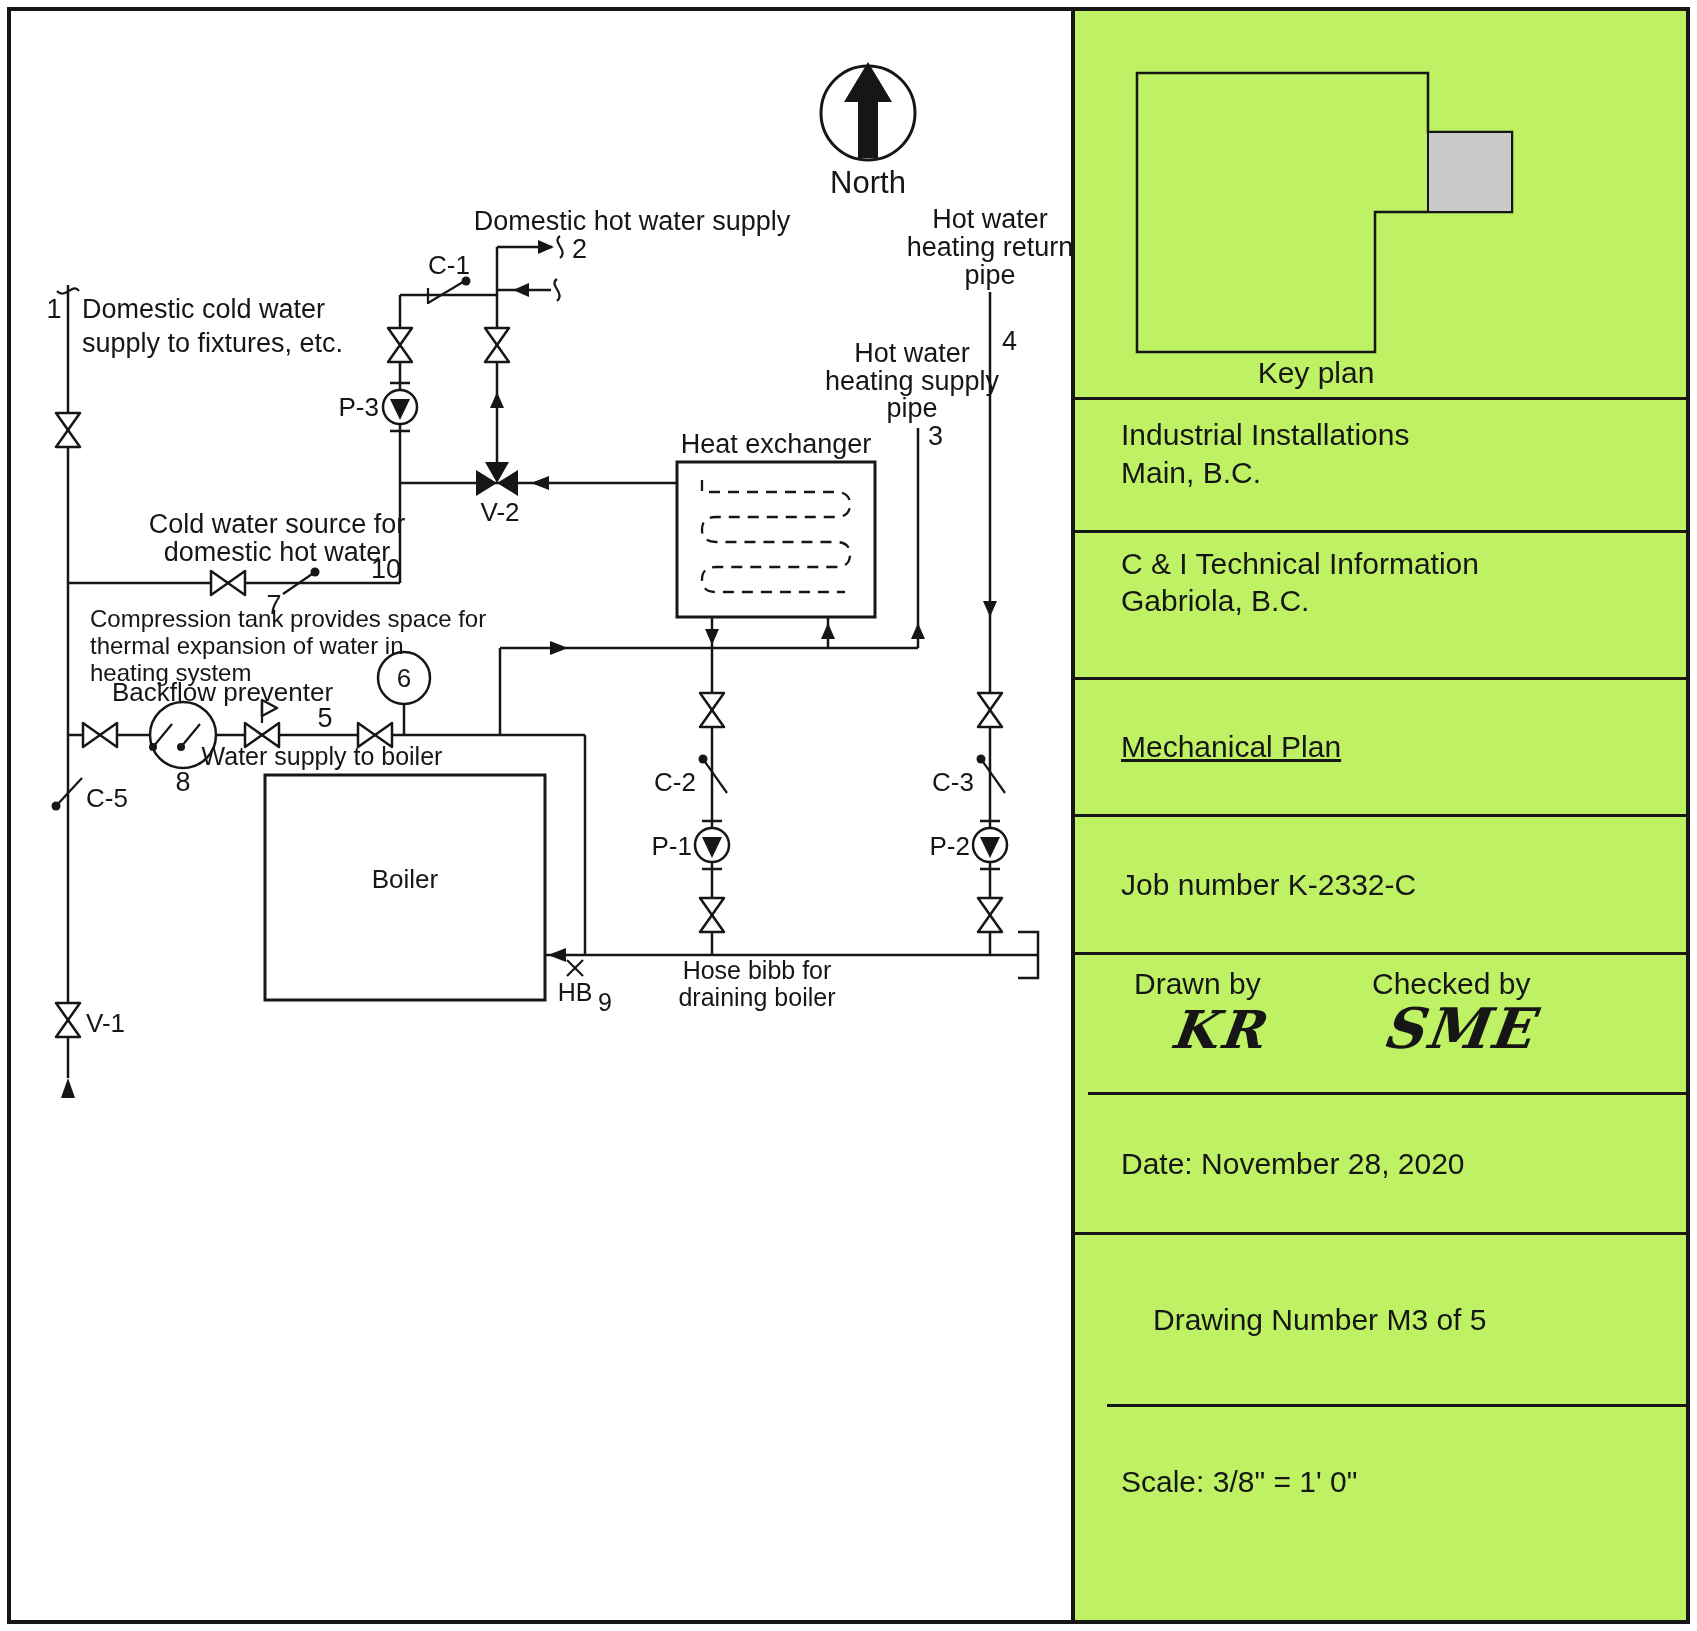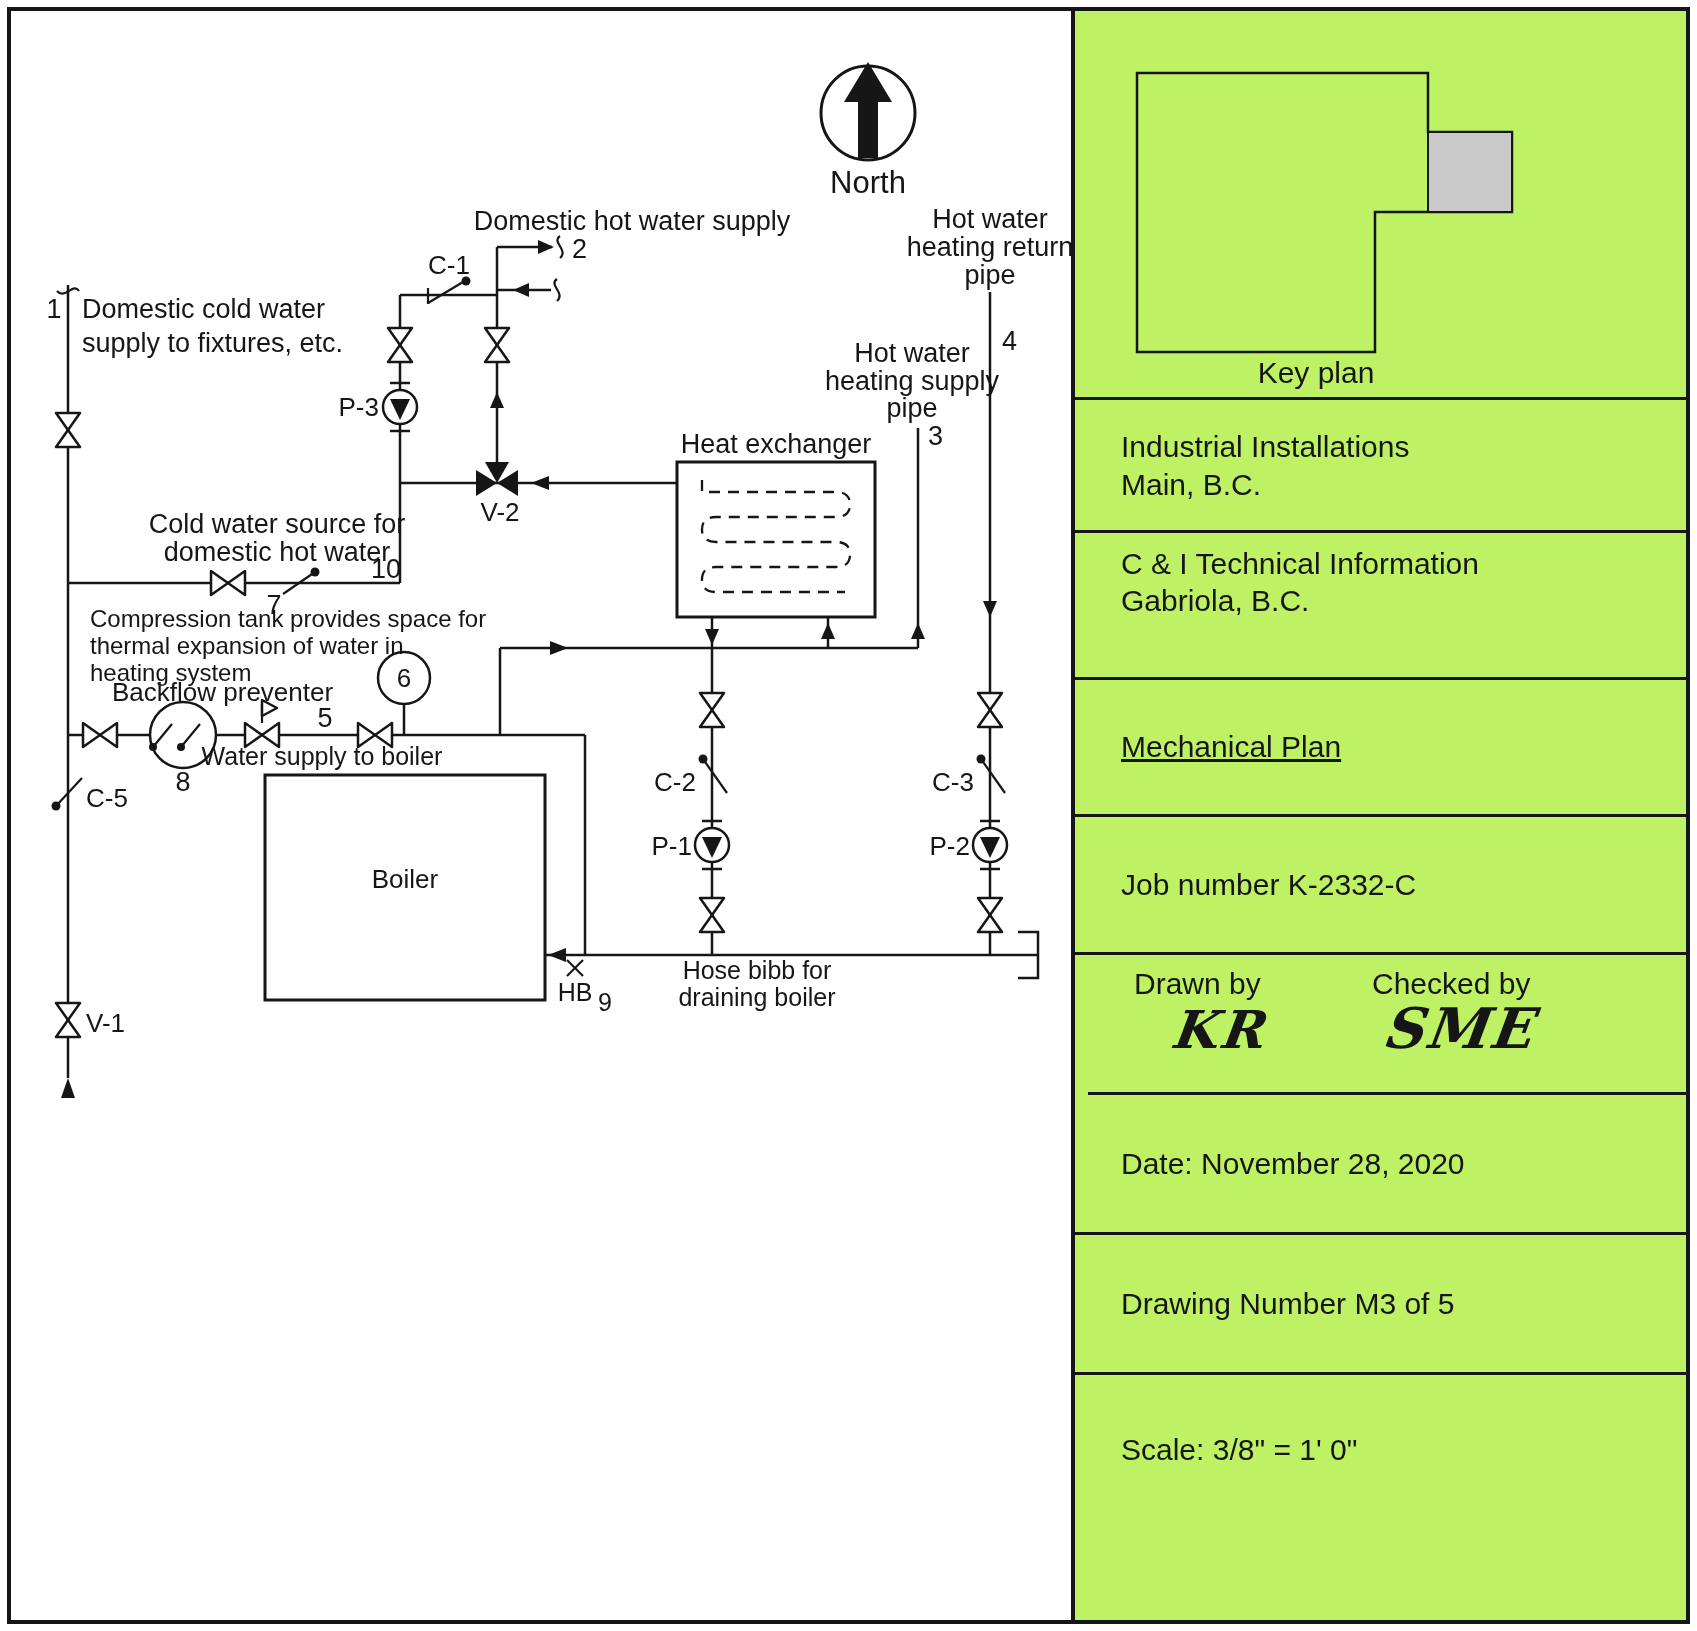--- a/index.html
+++ b/index.html
@@ -24,27 +24,27 @@
   .t25 { font-size: 25px; } .t24 { font-size: 24px; }
   .mid { text-anchor: middle; } .end { text-anchor: end; }
 
   
   .titleblock {
     position: absolute; left: 1071px; top: 11px; right: 11px; bottom: 11px;
     border-left: 4px solid #161616; background: #bef264; display: flex; flex-direction: column;
   }
   .tb-sec { border-bottom: 3px solid #161616; padding-left: 46px; font-size: 30px; flex: none; }
   .tb-keyplan { height: 389px; padding: 0; }
-  .tb-owner { height: 133px; padding-top: 28px; line-height: 38px; }
+  .tb-owner { height: 133px; padding-top: 16px; line-height: 38px; }
   .tb-firm  { height: 147px; padding-top: 12px; line-height: 37px; }
   .tb-title { height: 137px; display: flex; align-items: center; text-decoration: underline; }
   .tb-job   { height: 138px; display: flex; align-items: center; }
   .tb-sign  { height: 140px; position: relative; padding: 17px; margin-left: 13px; }
   .tb-date  { height: 140px; display: flex; align-items: center; }
-  .tb-dwg   { height: 140px; display: flex; align-items: center; }
+  .tb-dwg   { height: 172px; display: flex; align-items: center; margin-left: 32px; }
   .tb-scale { flex: 1; border-bottom: none; padding-top: 58px; }
   .kp-outline { fill: none; stroke: #161616; stroke-width: 2.5; }
   .kp-room { stroke: #161616; stroke-width: 2; }
   .kp-label { font-size: 30px; text-anchor: middle; }
   .lbl-drawn { position: absolute; left: 46px; top: 12px; }
   .lbl-checked { position: absolute; left: 284px; top: 12px; }
   .sig { position: absolute; font-family: "DejaVu Serif", serif; font-style: italic;
          font-weight: bold; transform: skewX(-10deg); }
   .sig-kr  { left: 88px;  top: 44px; font-size: 52px; letter-spacing: 3px; }
   .sig-sme { left: 300px; top: 40px; font-size: 56px; letter-spacing: 2px; }

